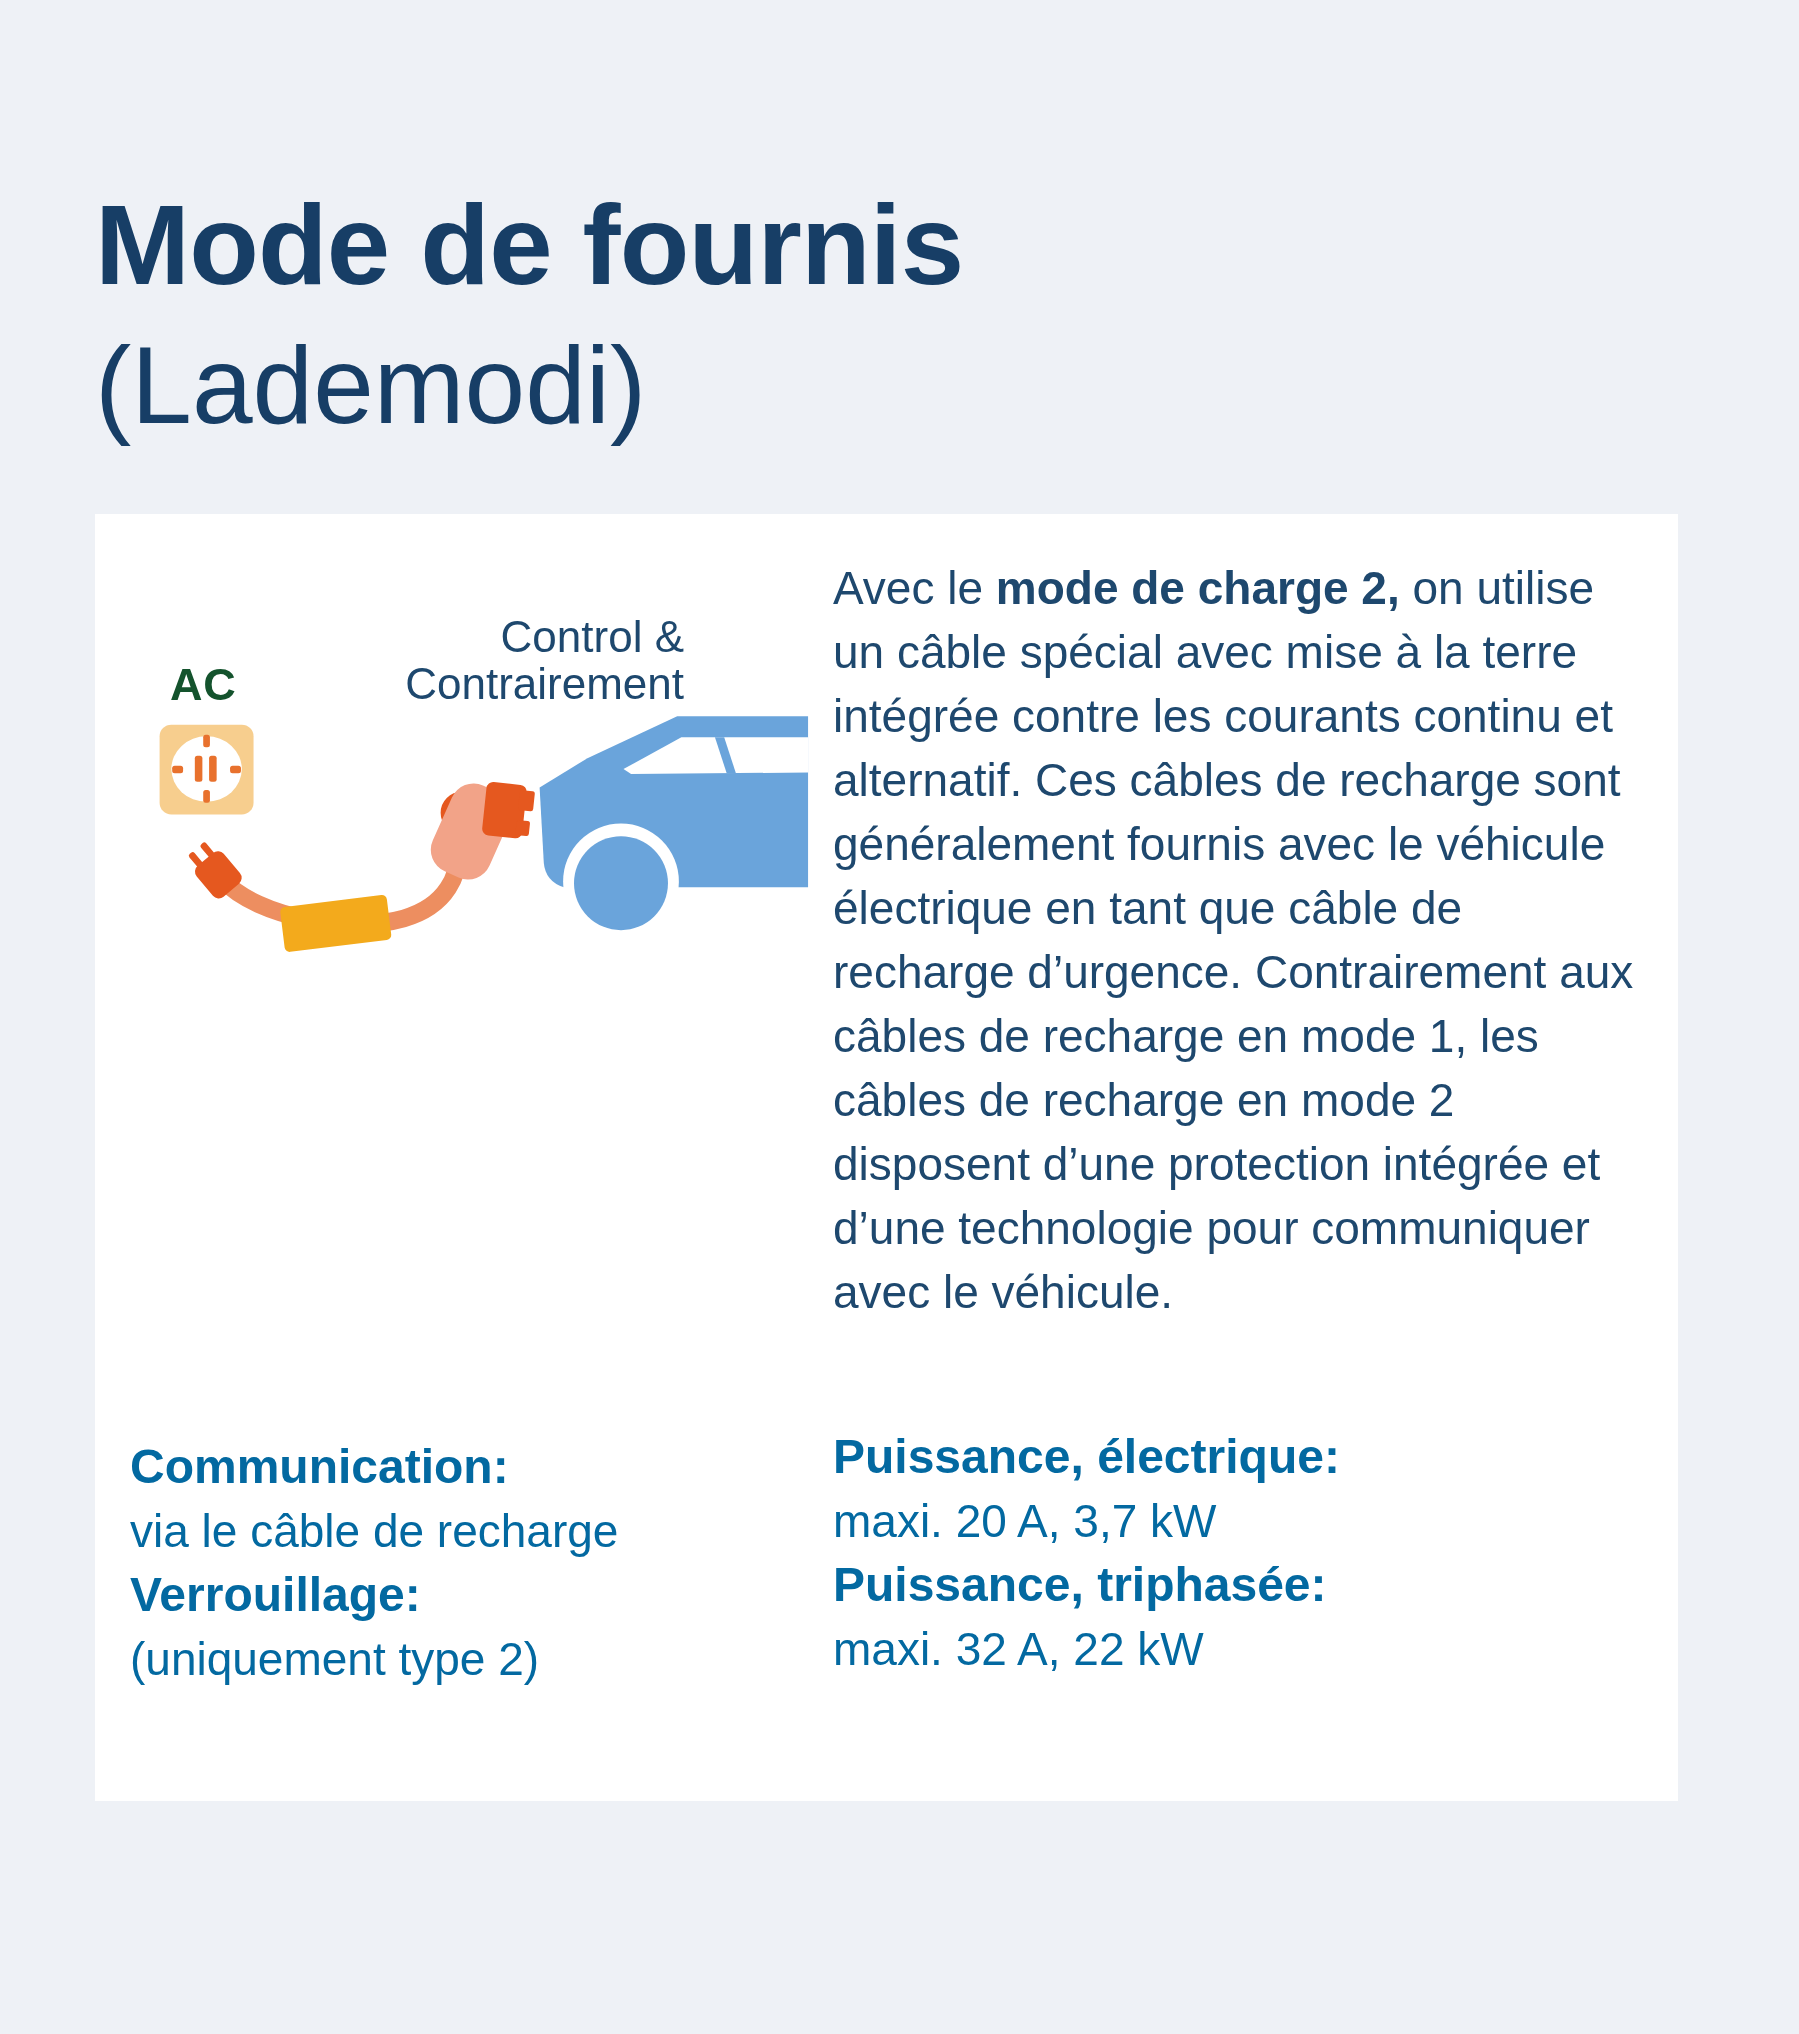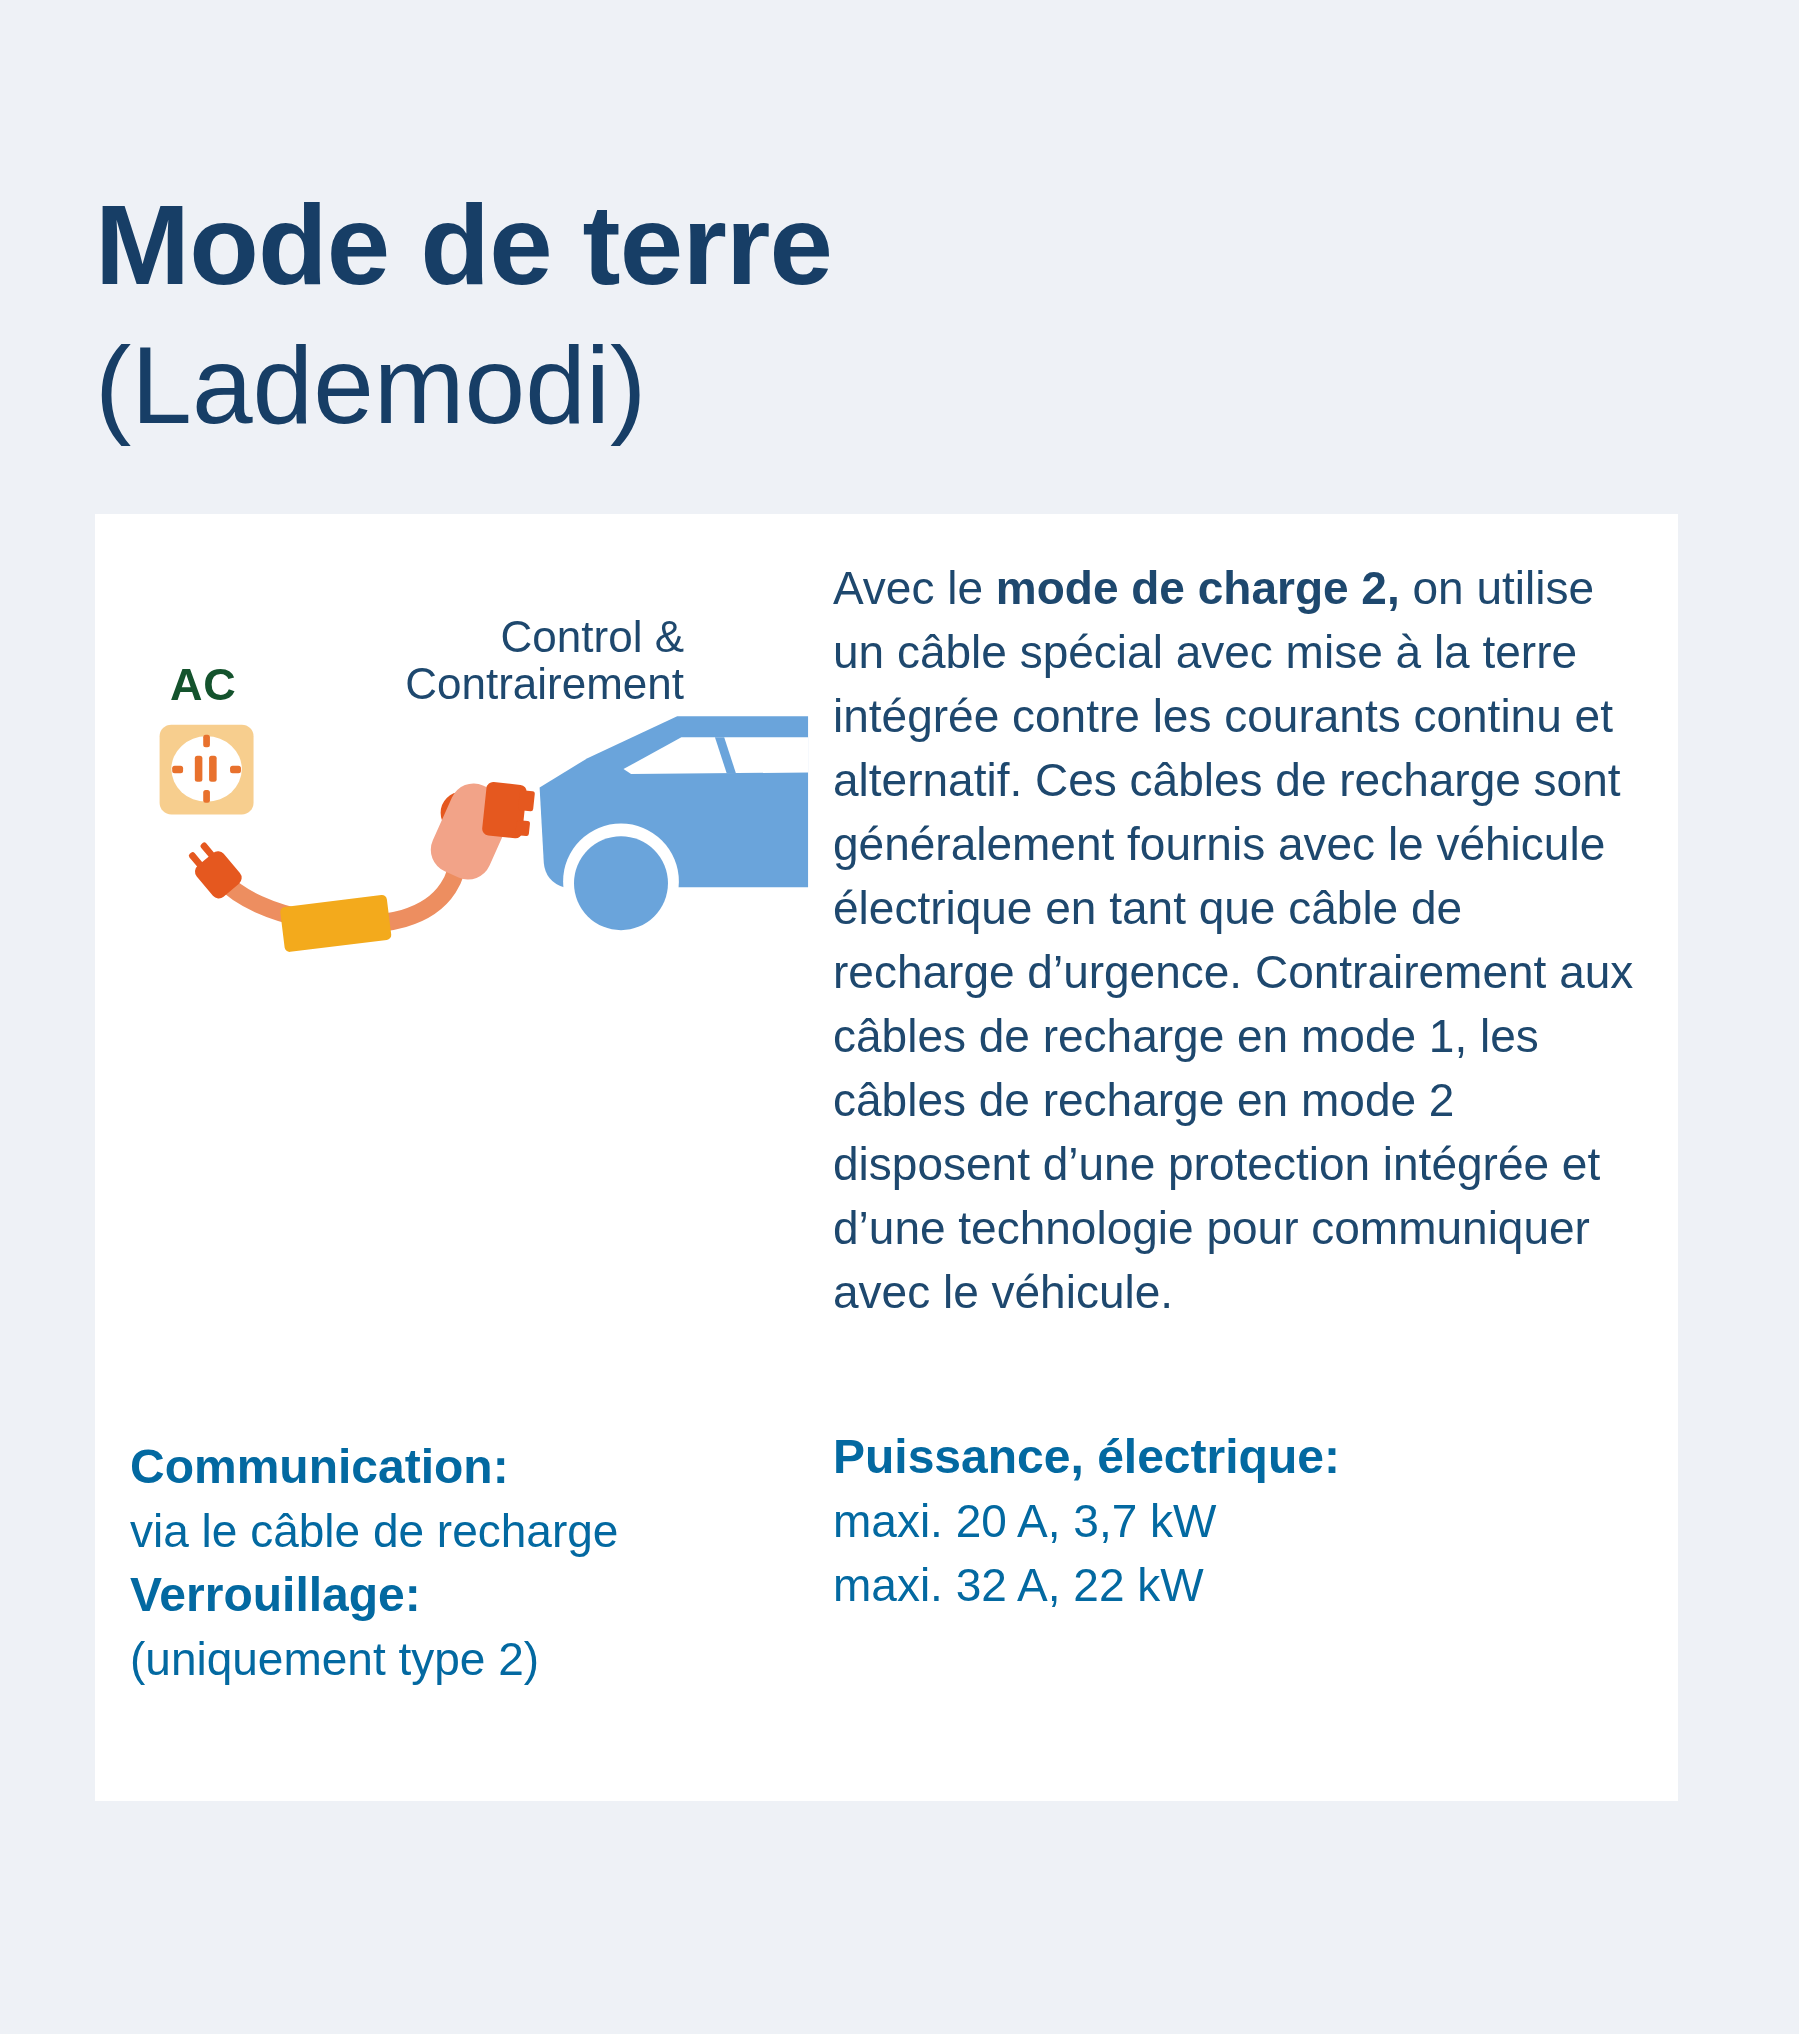--- a/index.html
+++ b/index.html
@@ -50,21 +50,21 @@
   .specs .lbl{font-size:48px;font-weight:700;}
   .specs .val{font-size:46px;font-weight:400;}
   .specs-left{left:35px;top:921px;}
   .specs-right{left:738px;top:911px;}
 </style>
 </head>
 <body>
 <div class="canvas">
 
   <div class="heading">
-    <div class="t1">Mode de terre</div>
+    <div class="t1">Mode de fournis</div>
     <div class="t2">(Lademodi)</div>
   </div>
 
   <div class="card">
 
     <svg class="illu" width="1583" height="1287" viewBox="0 0 1887 1534">
 
       <g>
         <rect x="77" y="251" width="112" height="107" rx="14" fill="#F7CE8E"></rect>
         <ellipse cx="133" cy="304" rx="42" ry="39" fill="#FFFFFF"></ellipse>
@@ -121,18 +121,19 @@
     <div class="specs specs-left">
       <div class="lbl">Communication:</div>
       <div class="val">via le câble de recharge</div>
       <div class="lbl">Verrouillage:</div>
       <div class="val">(uniquement type 2)</div>
     </div>
 
     <div class="specs specs-right">
       <div class="lbl">Puissance, électrique:</div>
       <div class="val">maxi. 20 A, 3,7 kW</div>
+      <div class="lbl">Puissance, triphasée:</div>
       <div class="val">maxi. 32 A, 22 kW</div>
     </div>
 
   </div>
 </div>
 
 
 </body></html>

